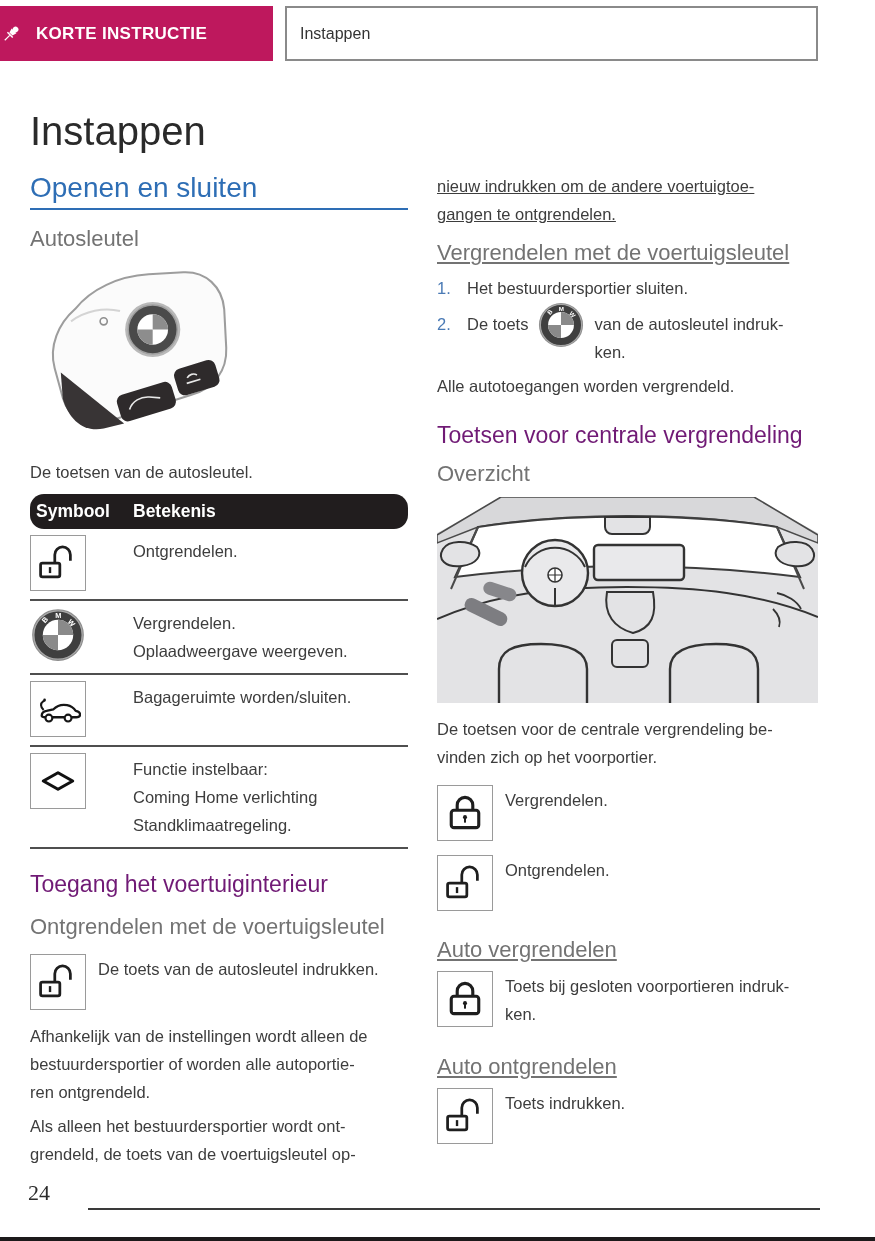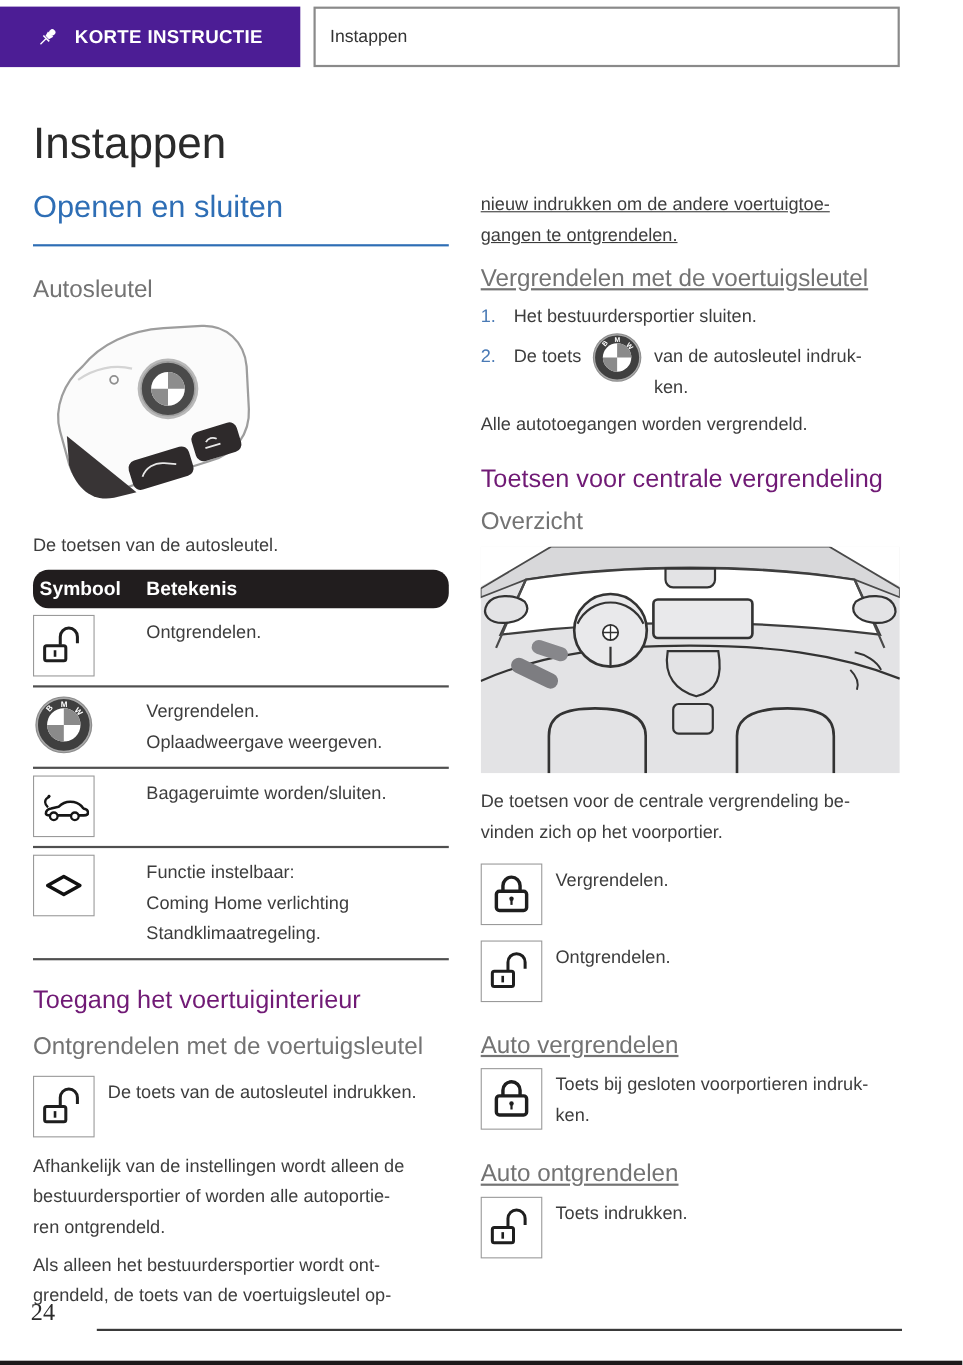--- a/index.html
+++ b/index.html
@@ -1,32 +1,32 @@
 <!DOCTYPE html>
 <html><head>
 <meta charset="utf-8">
 <style>
   html,body{margin:0;padding:0;}
   body{
     width:875px;height:1241px;position:relative;background:#ffffff;
     font-family:"Liberation Sans", sans-serif;color:#3d3d3d;overflow:hidden;
   }
   
-  .hdr-badge{position:absolute;left:0;top:6px;width:273px;height:55px;background:#4c1d95;
-    display:flex;align-items:center;gap:14px;padding-left:32px;box-sizing:border-box;}
+  .hdr-badge{position:absolute;left:0;top:6px;width:273px;height:55px;background:#be185d;
+    display:flex;align-items:center;gap:14px;box-sizing:border-box;}
   .hdr-badge .label{color:#fff;font-size:17px;font-weight:bold;letter-spacing:.3px;}
   .hdr-topic{position:absolute;left:285px;top:6px;width:533px;height:55px;border:2px solid #8a8a8a;
     box-sizing:border-box;display:flex;align-items:center;padding-left:13px;font-size:16px;color:#333;}
   
   .page-title{position:absolute;left:30px;top:82px;font-size:40px;font-weight:normal;color:#2a2a2a;}
   
   .col-left{position:absolute;left:30px;top:172px;width:378px;}
   .col-right{position:absolute;left:437px;top:172px;width:381px;}
   h2,h3,p{margin:0;font-weight:normal;}
-  .h2-rule{font-size:28px;color:#2e6eb5;border-bottom:2px solid #2e6eb5;padding-bottom:18px;margin-bottom:26px;}
+  .h2-rule{font-size:28px;color:#2e6eb5;border-bottom:2px solid #2e6eb5;padding-bottom:4px;margin-bottom:16px;}
   .h2-plain{font-size:23px;color:#701a75;}
   .h3-blue{font-size:22px;color:#737373;}
   .body-txt{font-size:16.5px;line-height:28px;}
   .ml{white-space:pre-line;}
   
   .key-fig{width:100%;text-align:center;margin:6px 0 8px;}
   
   .sym-table{width:100%;margin-top:8px;}
   .sym-head{display:flex;background:#211d1e;color:#fff;font-weight:bold;font-size:17.5px;
     padding:7px 0 7px 0;border-radius:14px;}

